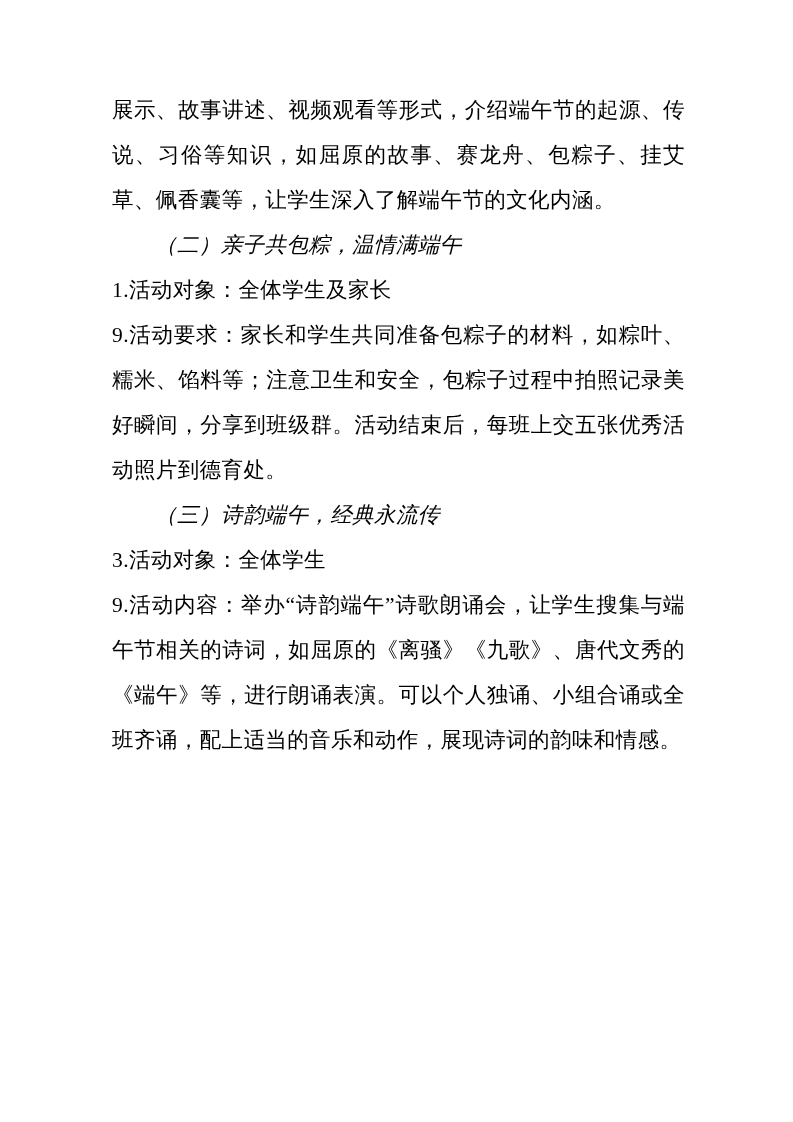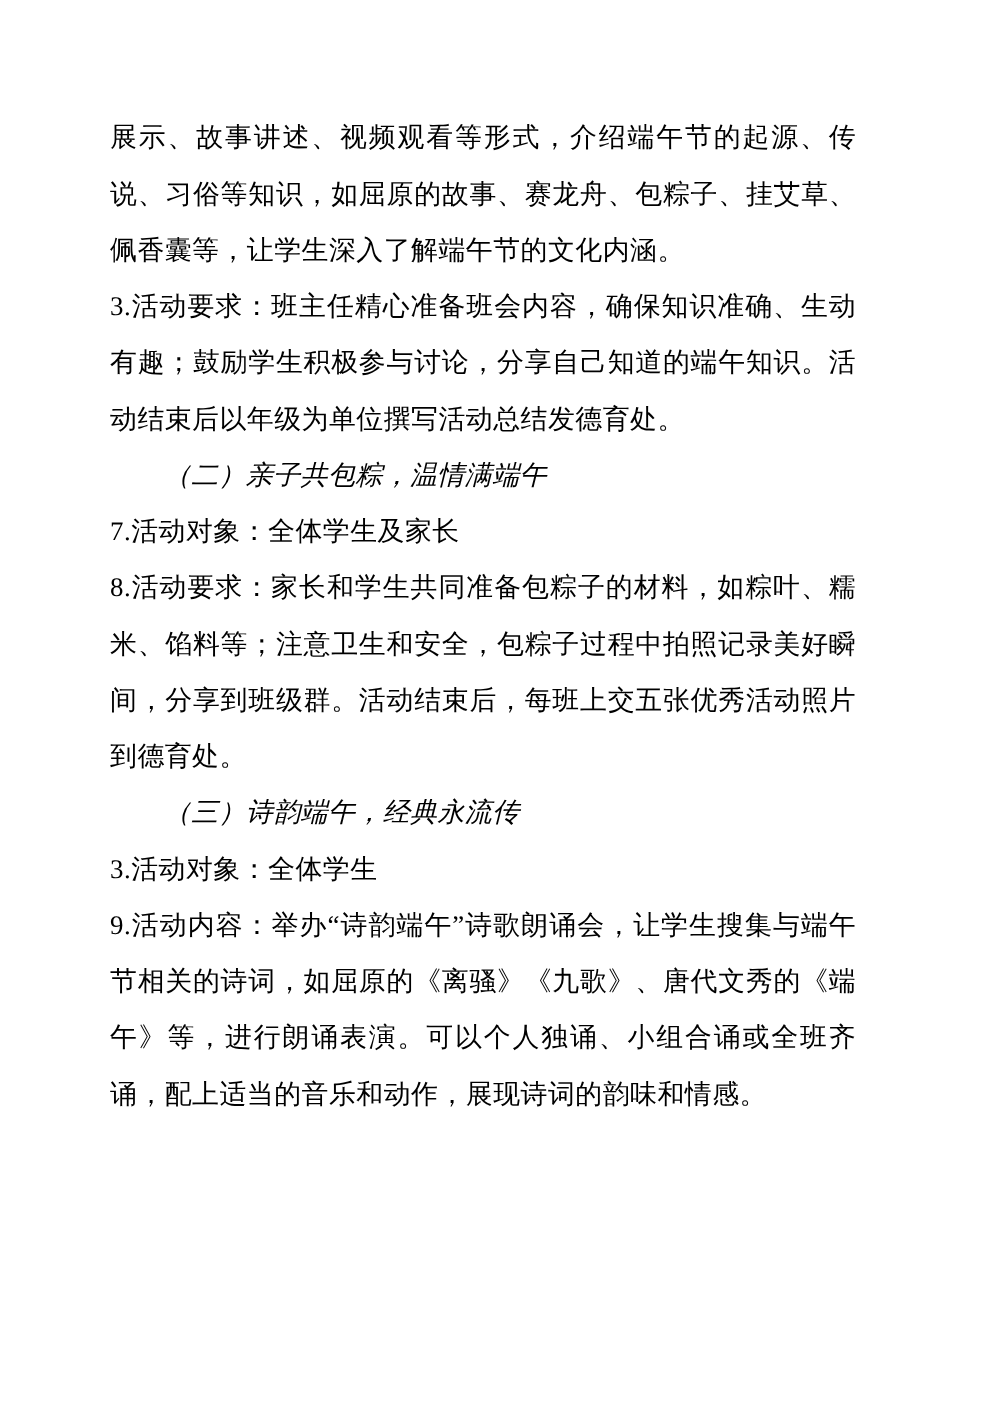--- a/index.html
+++ b/index.html
@@ -12,21 +12,21 @@
     height: 1122px;
     font-family: "Liberation Serif", "DejaVu Serif", serif;
     color: #000000;
     -webkit-font-smoothing: antialiased;
   }
   .page {
     position: relative;
     width: 793px;
     height: 1109px;
     box-sizing: border-box;
-    padding: 88px 108px 80px 88px;
+    padding: 88px 108px 80px 112px;
     overflow: hidden;
   }
   .doc-body {
     font-size: 21.5px;
     line-height: 45px;
     letter-spacing: 0.4px;
     text-align: justify;
     text-justify: inter-ideograph;
   }
   p.para {
@@ -38,21 +38,20 @@
     text-indent: 2em;
     font-style: italic;
   }
 </style>
 </head>
 <body>
 
 <div class="page">
   <div class="doc-body">
     <p class="para">展示、故事讲述、视频观看等形式，介绍端午节的起源、传说、习俗等知识，如屈原的故事、赛龙舟、包粽子、挂艾草、佩香囊等，让学生深入了解端午节的文化内涵。</p>
-    <p class="para">3.活动要求：班主任精心准备班会内容，确保知识准确、生动有趣；鼓励学生积极参与讨论，分享自己知道的端午知识。活动结束后以年级为单位撰写活动总结发德育处。</p>
     <p class="para indent">（二）亲子共包粽，温情满端午</p>
-    <p class="para">7.活动对象：全体学生及家长</p>
-    <p class="para">8.活动要求：家长和学生共同准备包粽子的材料，如粽叶、糯米、馅料等；注意卫生和安全，包粽子过程中拍照记录美好瞬间，分享到班级群。活动结束后，每班上交五张优秀活动照片到德育处。</p>
+    <p class="para">1.活动对象：全体学生及家长</p>
+    <p class="para">9.活动要求：家长和学生共同准备包粽子的材料，如粽叶、糯米、馅料等；注意卫生和安全，包粽子过程中拍照记录美好瞬间，分享到班级群。活动结束后，每班上交五张优秀活动照片到德育处。</p>
     <p class="para indent">（三）诗韵端午，经典永流传</p>
     <p class="para">3.活动对象：全体学生</p>
     <p class="para">9.活动内容：举办“诗韵端午”诗歌朗诵会，让学生搜集与端午节相关的诗词，如屈原的《离骚》《九歌》、唐代文秀的《端午》等，进行朗诵表演。可以个人独诵、小组合诵或全班齐诵，配上适当的音乐和动作，展现诗词的韵味和情感。</p>
   </div>
 </div>
 
 </body></html>

